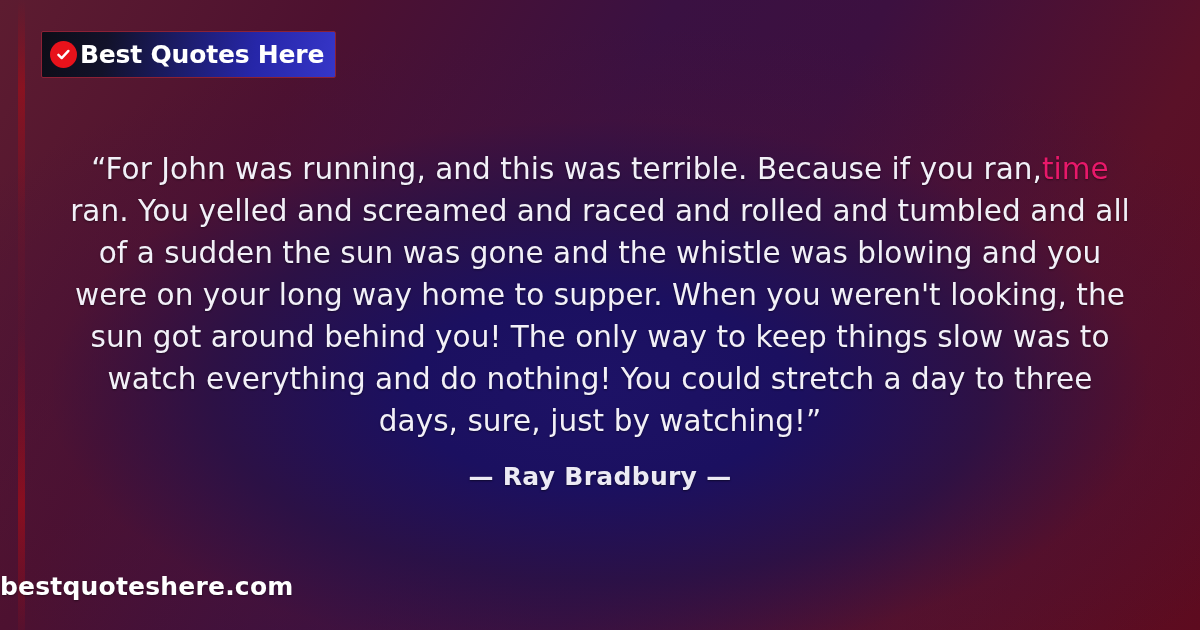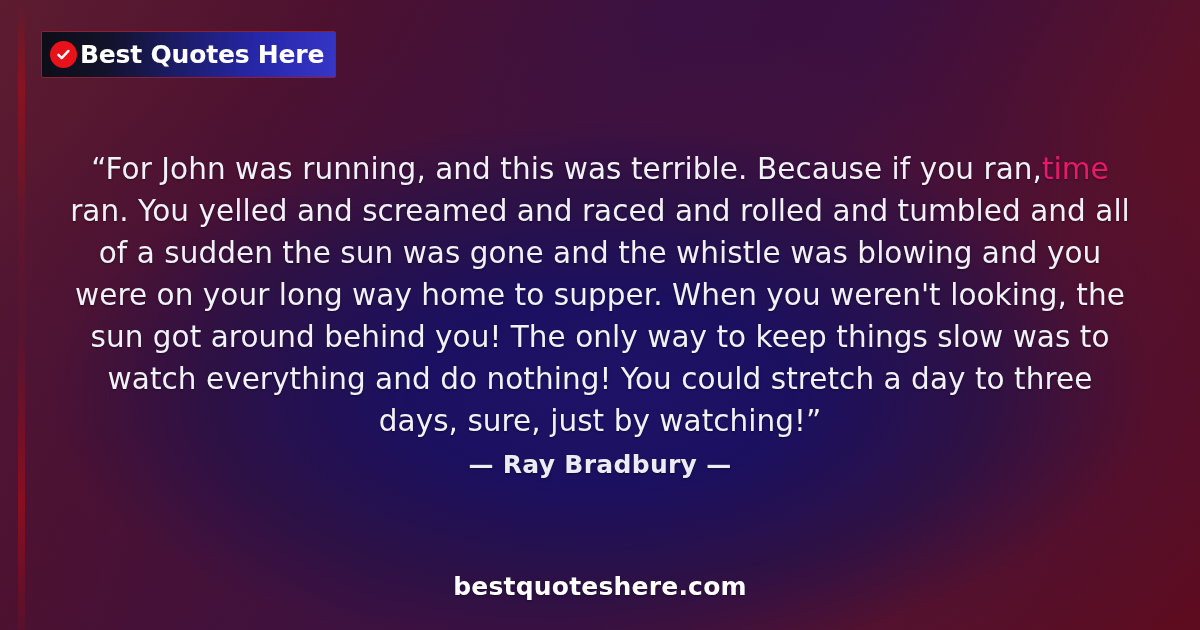--- a/index.html
+++ b/index.html
@@ -95,35 +95,34 @@
     letter-spacing: 0.05px;
     text-shadow: 0 1px 2px rgba(0,0,0,0.45);
     margin: 0;
   }
 
   .highlight-word {
     color: #e8186a;
   }
 
   #quote-author {
-    margin-top: 8px;
+    margin-top: 20px;
     color: #eceaf4;
     font-size: 25px;
     font-weight: bold;
     letter-spacing: 0.3px;
     text-shadow: 0 1px 2px rgba(0,0,0,0.5);
   }
 
   
   #site-url {
     position: absolute;
     left: 0;
     right: 0;
     top: 572px;
-    text-align: center;
     color: #ffffff;
     font-size: 25px;
     font-weight: bold;
     letter-spacing: 0.2px;
     text-shadow: 0 1px 2px rgba(0,0,0,0.4);
   }
 </style>
 </head>
 <body>
 

